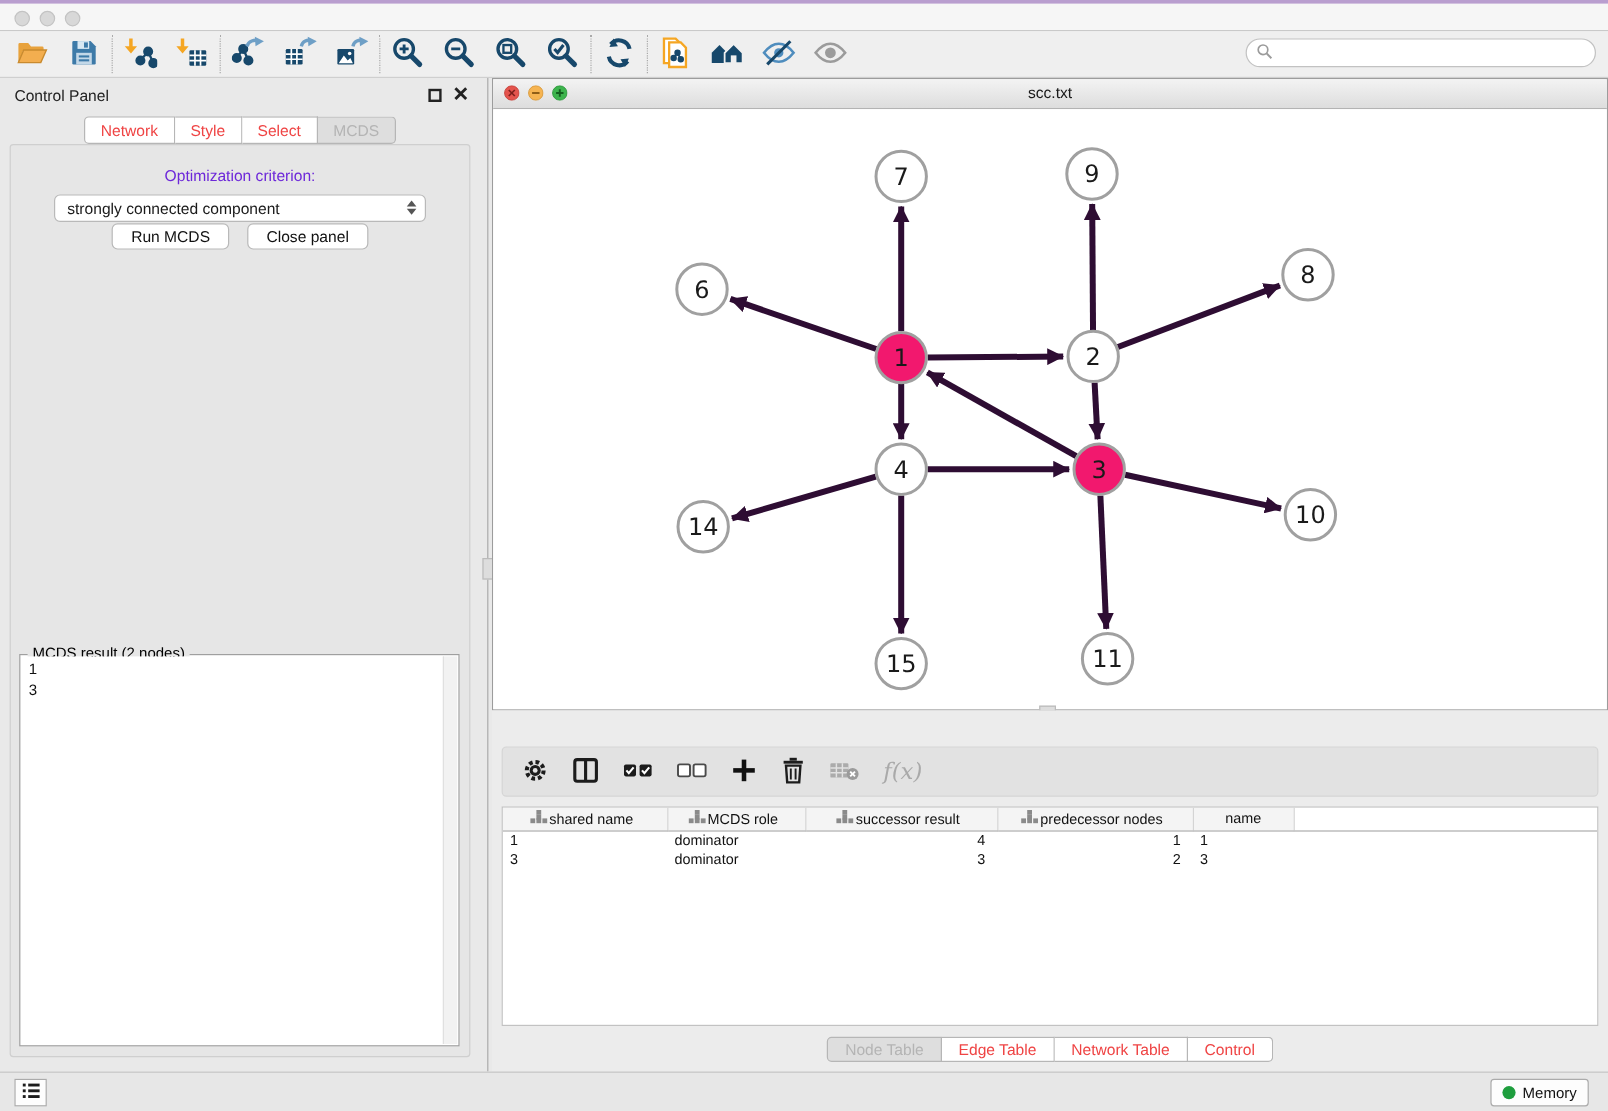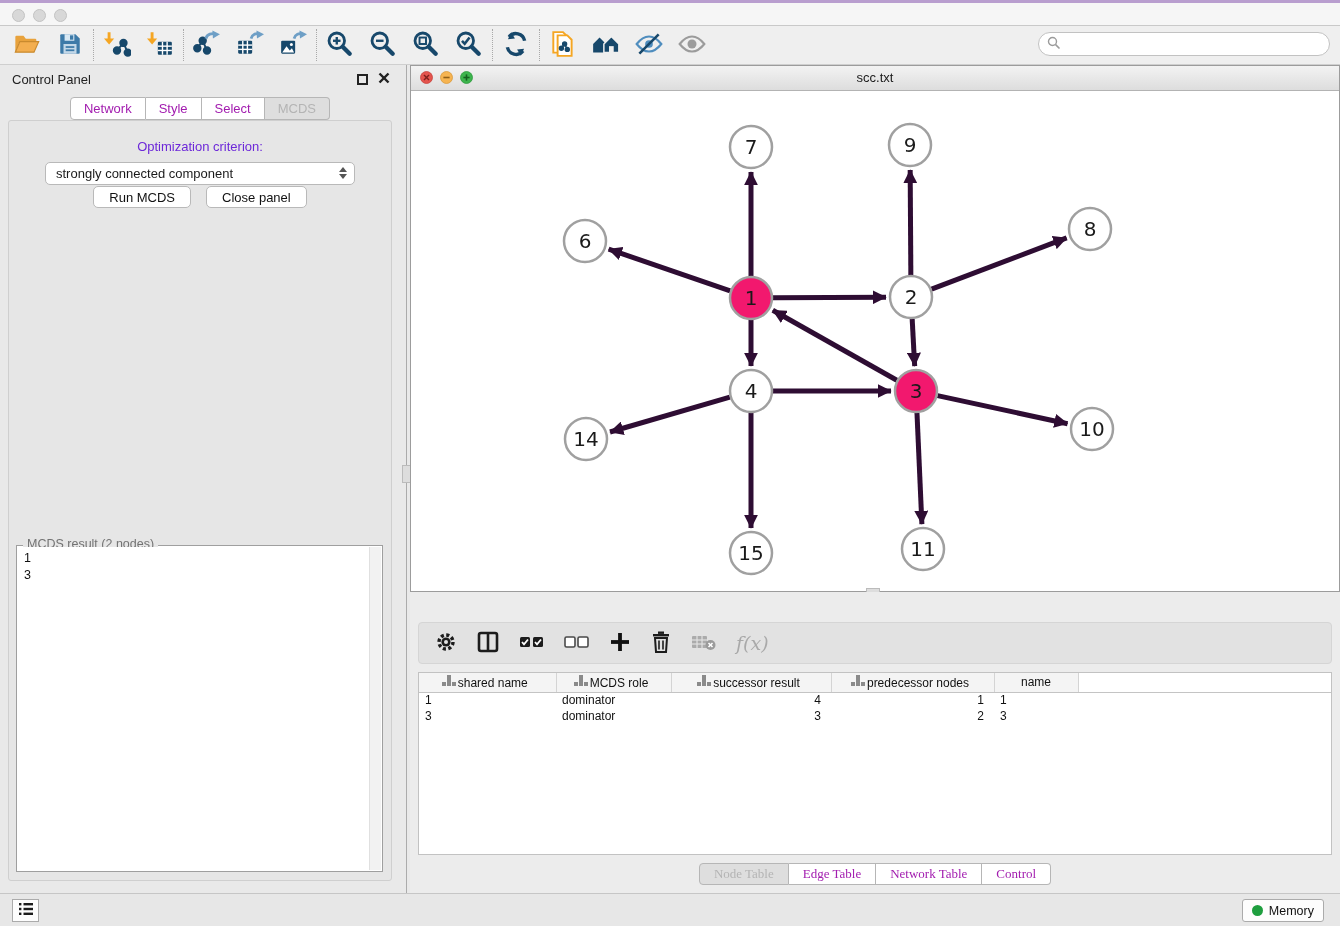--- a/index.html
+++ b/index.html
@@ -20,35 +20,35 @@
   .searchbox { position:absolute; right:10px; top:6px; width:292px; height:24px; background:#fff; border:1px solid #C2C2C2; border-radius:12px; display:flex; align-items:center; padding-left:8px; }
   .searchbox input { border:none; outline:none; flex:1; font-size:12px; background:transparent; font-family:"Liberation Sans",sans-serif; }
 
   
   .control-panel { position:absolute; left:0; top:65px; width:400px; height:828px; background:#E9E9E9; }
   .cp-header { position:relative; height:28px;padding-left:16px; }
   .cp-header .cp-title { position:absolute; left:12px; top:7px; font-size:13px; color:#222; }
   .win-btns { position:absolute; right:10px; top:7px; display:flex; gap:10px; align-items:center; }
   .float-btn { width:11px; height:11px; border:2px solid #222; background:transparent; }
   .seg-row { display:flex; justify-content:center; margin-top:4px; }
-  .seg-tab { background:#fff; border:1px solid #B6B6B6; border-left:none; padding:3px 13px; font-size:13px; color:#a21caf; cursor:default; }
+  .seg-tab { background:#fff; border:1px solid #B6B6B6; border-left:none; padding:3px 13px; font-size:13px; color:#ef4444; cursor:default; }
   .seg-tab:first-child { border-left:1px solid #B6B6B6; border-radius:4px 0 0 4px; }
   .seg-tab:last-child { border-radius:0 4px 4px 0; }
   .seg-tab.active { background:#DEDEDE; color:#B4B4B4; }
   .cp-body { position:absolute; left:8px; right:8px; top:55px; bottom:12px; background:#E6E6E6; border:1px solid #CFCFCF; border-radius:3px; }
   .opt-label { text-align:center; margin-top:18px; font-size:13px; color:#6d28d9; }
   .combo { position:relative; margin:8px auto 0; width:310px; height:23px; background:#fff; border:1px solid #B9B9B9; border-radius:5px; display:flex; align-items:center; padding:0 22px 0 10px; font-size:13px; }
   .combo .arrows { position:absolute; right:7px; top:4px; display:flex; flex-direction:column; gap:2px; }
   .combo .arrows i { width:0; height:0; border-left:4px solid transparent; border-right:4px solid transparent; }
   .combo .arrows i.up { border-bottom:5px solid #555; }
   .combo .arrows i.dn { border-top:5px solid #555; }
   .btn-row { display:flex; justify-content:center; gap:15px; margin-top:1px; }
   .push-btn { background:#fff; border:1px solid #B9B9B9; border-radius:5px; height:22px; padding:0 15px; font-size:13px; color:#111; font-family:"Liberation Sans",sans-serif; }
   .result-fieldset { position:absolute; left:7px; right:8px; top:424px; bottom:8px; border:1px solid #9F9F9F; background:#fff; }
-  .result-legend { position:absolute; left:6px; top:-9px; background:#E6E6E6; padding:0 4px; font-size:12.5px; color:#737373;text-align:center; }
+  .result-legend { position:absolute; left:6px; top:-9px; background:#E6E6E6; padding:0 4px; font-size:12.5px; color:#000000;text-align:center; }
   .result-inner { position:absolute; inset:1px; background:#fff; }
   .result-text { position:absolute; left:6px; top:3px; right:16px; font-size:12.5px; line-height:17px; white-space:pre; color:#111; }
   .result-scroll { position:absolute; right:0; top:0; bottom:0; width:12px; background:#F2F2F2; border-left:1px solid #E0E0E0; }
 
   
   .v-splitter { position:absolute; left:400px; top:65px; width:10px; height:828px; background:#E9E9E9; }
   .v-splitter .line { position:absolute; left:6px; top:0; bottom:0; width:1px; background:#ABABAB; }
   .v-splitter .grip { position:absolute; left:2px; top:400px; width:9px; height:18px; background:#DDD; border:1px solid #BBB; }
 
   
@@ -69,21 +69,21 @@
   .tp-toolbar .icon-btn { display:flex; align-items:center; justify-content:center; }
   .fx-label { font-family:"DejaVu Serif", serif; font-style:italic; font-size:19px; color:#A9A9A9; }
   .tp-tablewrap { position:absolute; left:8px; right:8px; top:80px; bottom:38px; background:#fff; border:1px solid #C2C2C2; overflow:hidden; }
   table.node-table { border-collapse:collapse; table-layout:fixed; width:100%; font-size:12px; }
   table.node-table th { height:19px; background:#F4F4F4; border-bottom:1px solid #C4C4C4; border-right:1px solid #D4D4D4; font-weight:normal; color:#111; text-align:center; overflow:hidden; white-space:nowrap; }
   table.node-table th.filler { background:#fff; border-right:none; }
   table.node-table td { height:16px; padding:0 6px; color:#111; white-space:nowrap; overflow:hidden; }
   table.node-table td.num { text-align:right; padding-right:10px; }
   .shared-icon { display:inline-block; width:4px; height:4px; background:#8A8A8A; position:relative; margin-right:7px; vertical-align:1px;
       box-shadow:-5px 7px 0 #8A8A8A, 0 7px 0 #8A8A8A, 5px 7px 0 #8A8A8A, 0 4px 0 #8A8A8A; margin-bottom:7px; }
-  .tp-tabs { position:absolute; left:0; right:0; bottom:8px; display:flex; justify-content:center;font-family:Liberation Serif, serif; }
+  .tp-tabs { position:absolute; left:0; right:0; bottom:8px; display:flex; justify-content:center; }
   .tp-tabs .seg-tab { padding:2px 14px; }
 
   
   .statusbar { position:absolute; left:0; top:893px; width:1340px; height:33px; background:#E7E7E7; border-top:1px solid #C6C6C6; }
   .list-btn { position:absolute; left:12px; top:5px; width:27px; height:23px; background:#FDFDFD; border:1px solid #ABABAB; display:flex; align-items:center; justify-content:center; }
   .memory-btn { position:absolute; right:16px; top:5px; height:23px; background:#FDFDFD; border:1px solid #ABABAB; border-radius:3px; display:flex; align-items:center; gap:6px; padding:0 9px; font-size:12.5px; color:#111; }
   .memory-dot { width:11px; height:11px; border-radius:50%; background:#1E9E3E; }
 </style>
 </head>
 <body>

